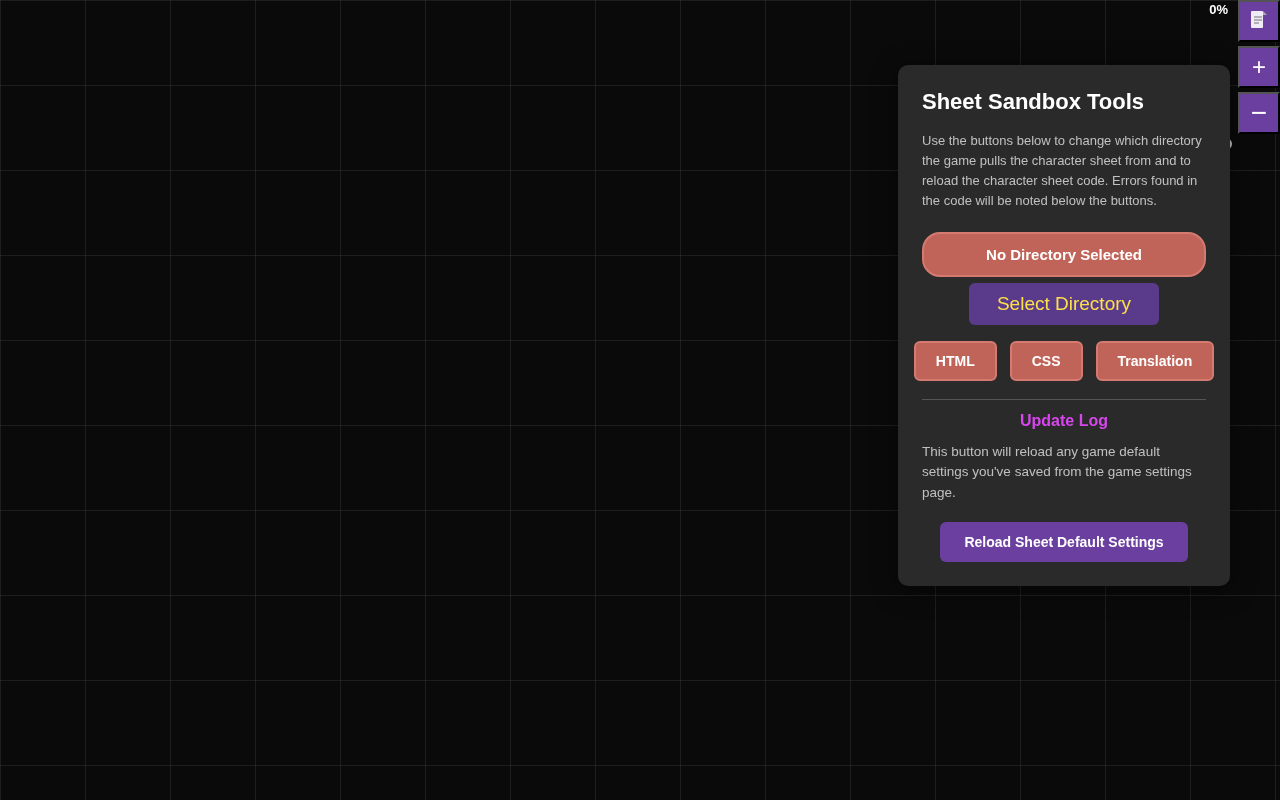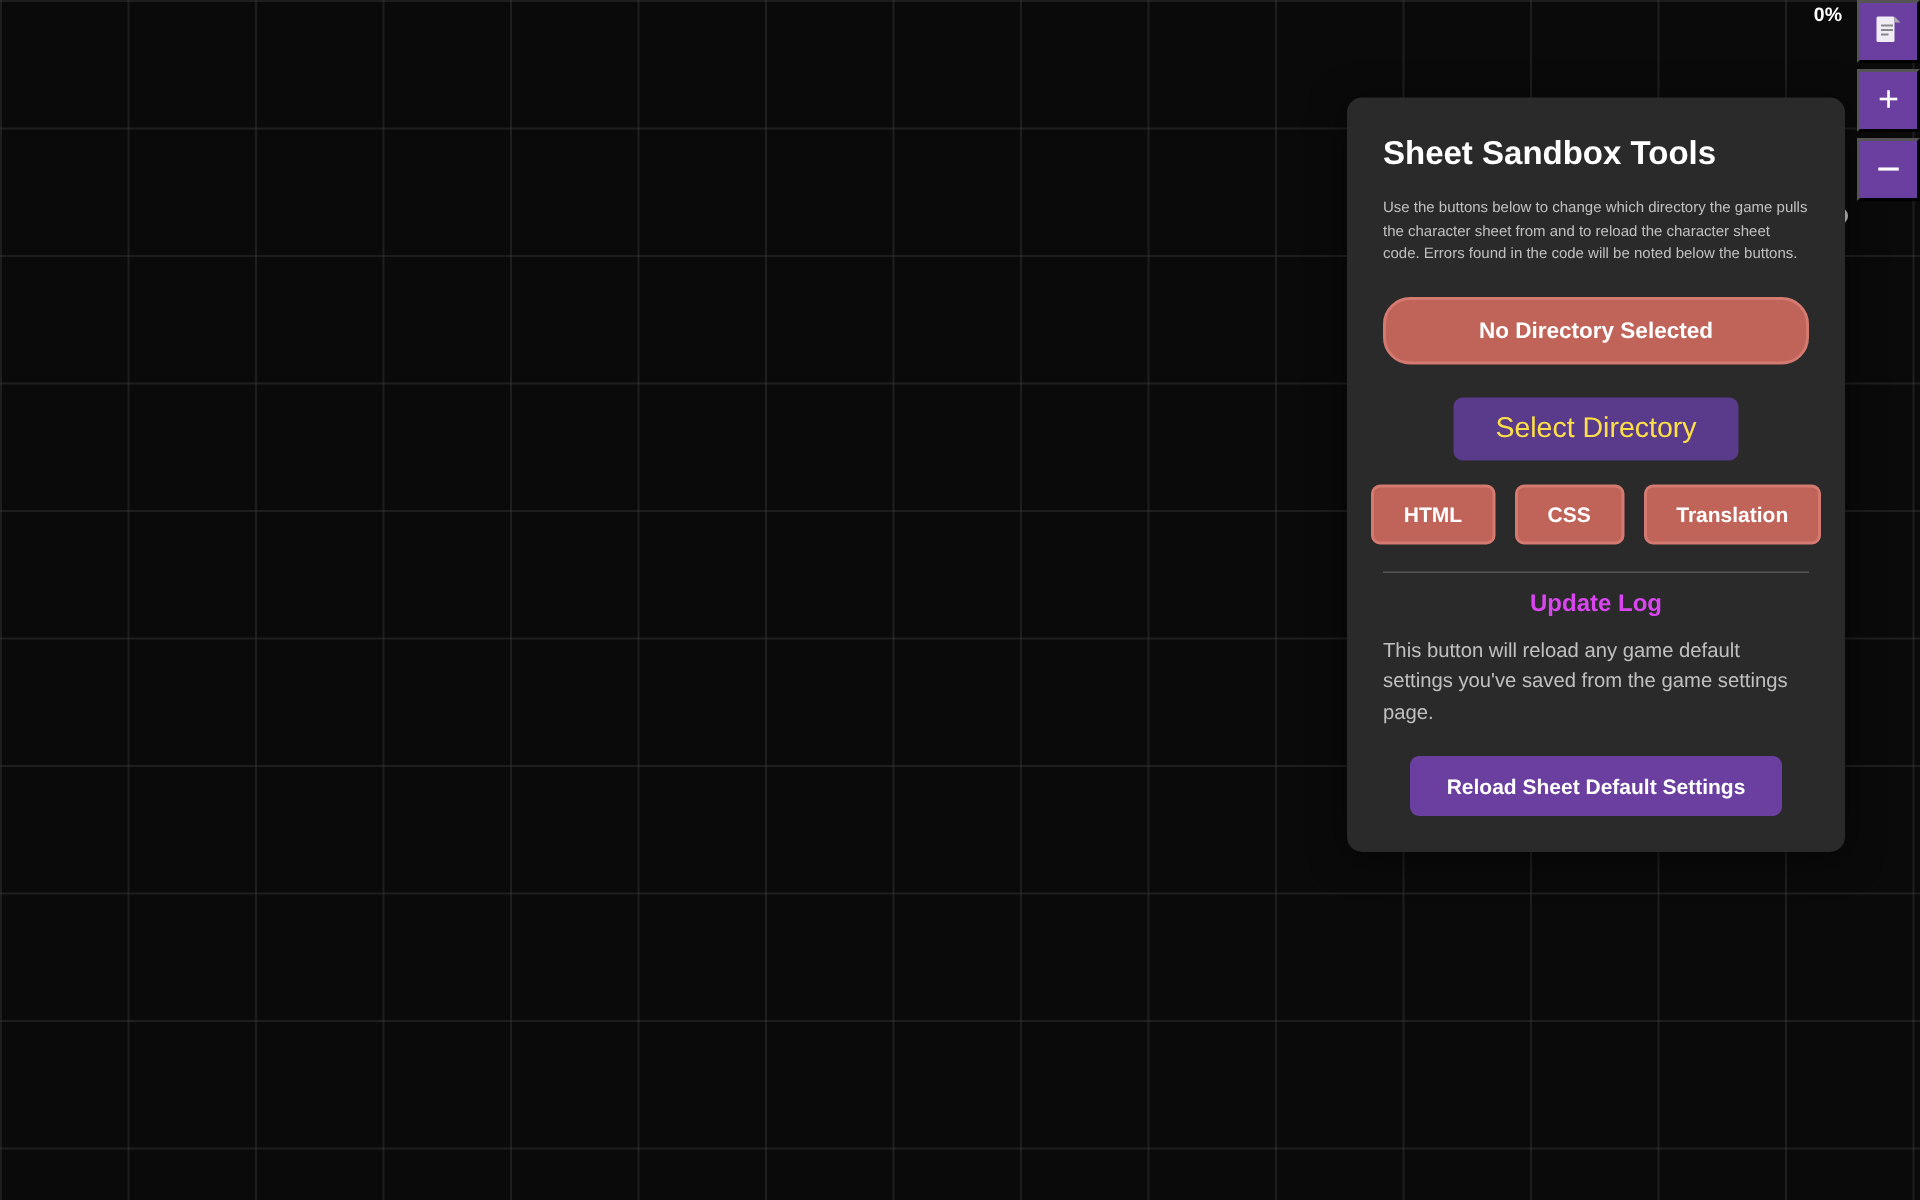--- a/index.html
+++ b/index.html
@@ -97,38 +97,38 @@
     }
 
     .panel-title {
       font-size: 22px;
       font-weight: bold;
       color: #ffffff;
       margin-bottom: 16px;
     }
 
     .panel-description {
-      font-size: 10px;
+      font-size: 13px;
       color: #c0c0c0;
       line-height: 1.55;
       margin-bottom: 20px;
     }
 
     .btn-no-directory {
       width: 100%;
       padding: 12px;
       background-color: #c0645a;
       border: 2px solid #d47a70;
       border-radius: 18px;
       color: #fff;
       font-size: 15px;
       font-weight: 600;
       cursor: pointer;
       text-align: center;
-      margin-bottom: 22px;
+      margin-bottom: 6px;
     }
 
     .btn-select-directory {
       display: block;
       margin: 0 auto 16px auto;
       padding: 10px 28px;
       background-color: #5a3a8a;
       border: none;
       border-radius: 6px;
       color: #fde047;

